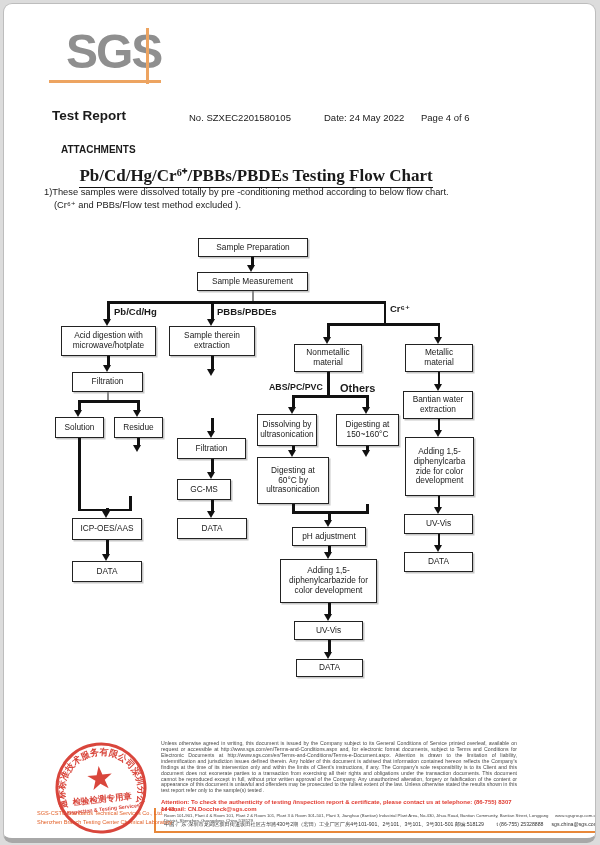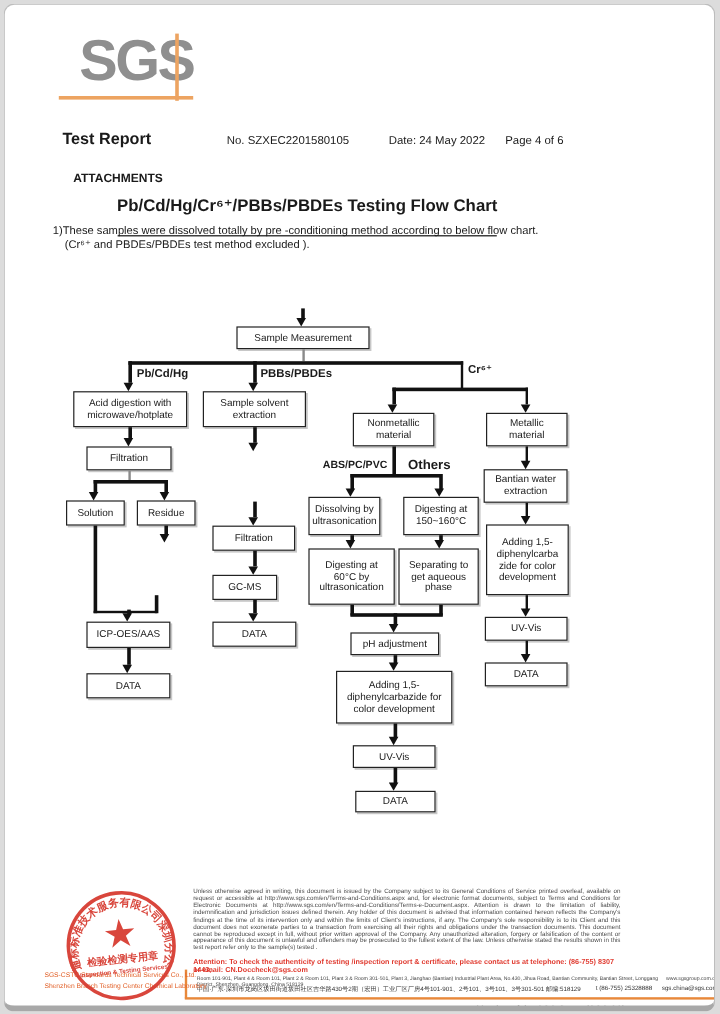--- a/index.html
+++ b/index.html
@@ -8,21 +8,21 @@
     border:1px solid #bdbdbd;border-bottom:5px solid #a8a8a8;border-radius:9px;overflow:hidden;}
   
   .logo{position:absolute;left:62px;top:24px;font-size:48px;font-weight:700;letter-spacing:-2px;
     color:#8f8f8f;line-height:1;}
   .logo-hline{position:absolute;left:45px;top:76px;width:112px;height:2.5px;background:#eda461;}
   .logo-vline{position:absolute;left:142px;top:24px;width:2.5px;height:56px;background:#eda461;}
   .report-title{position:absolute;left:48px;top:104px;font-size:13.5px;font-weight:700;}
   .hmeta{position:absolute;top:108px;font-size:9.5px;}
   .attachments{position:absolute;left:57px;top:140px;font-size:10px;font-weight:700;}
   .chart-title-wrap{position:absolute;left:0;top:159px;width:504px;text-align:center;}
-  .chart-title{display:inline-block;font-size:14px;font-weight:700;border-bottom:1.2px solid #111;padding-bottom:16px;}
+  .chart-title{display:inline-block;font-size:17px;font-weight:700;border-bottom:1.2px solid #111;padding-bottom:1px;font-family:Liberation Serif, serif;}
   .note1{position:absolute;left:40px;top:183px;font-size:9.3px;}
   .note2{position:absolute;left:50px;top:195px;font-size:9.3px;}
   
   .fbox{position:absolute;border:1.6px solid #222;background:#fff;display:flex;align-items:center;
     justify-content:center;text-align:center;font-size:8.3px;line-height:1.2;white-space:pre-line;
     box-shadow:1.5px 1.5px 0 0 rgba(130,130,130,.45);box-sizing:border-box;}
   .blabel{position:absolute;font-weight:700;font-size:9.5px;white-space:nowrap;}
   .vl{position:absolute;width:2.6px;background:#111;}
   .hl{position:absolute;height:2.6px;background:#111;}
   .thin{background:#8a8a8a;width:1.6px;}
@@ -82,49 +82,47 @@
   <div class="logo-vline"></div>
   <div class="report-title">Test Report</div>
   <div class="hmeta" style="left:185px">No. SZXEC2201580105</div>
   <div class="hmeta" style="left:320px">Date: 24 May 2022</div>
   <div class="hmeta" style="left:417px">Page 4 of 6</div>
   <div class="attachments">ATTACHMENTS</div>
   <div class="chart-title-wrap">
     <span class="chart-title">Pb/Cd/Hg/Cr⁶⁺/PBBs/PBDEs Testing Flow Chart</span>
   </div>
   <div class="note1">1)These samples were dissolved totally by pre -conditioning method according to below flow chart.</div>
-  <div class="note2">(Cr⁶⁺ and PBDEs/PBDEs test method excluded ).</div>
-
+  <div class="note2">(Cr⁶⁺ and PBBs/Flow test method excluded ).</div>
+
+  <div class="fbox" id="b-sprep">Sample Preparation</div>
   <div class="fbox" id="b-smeas">Sample Measurement</div>
   <div class="fbox" id="b-acid">Acid digestion with
 microwave/hotplate</div>
   <div class="fbox" id="b-filtl">Filtration</div>
   <div class="fbox" id="b-solution">Solution</div>
   <div class="fbox" id="b-residue">Residue</div>
   <div class="fbox" id="b-icp">ICP-OES/AAS</div>
   <div class="fbox" id="b-datal">DATA</div>
-  <div class="fbox" id="b-solvent">Sample solvent
+  <div class="fbox" id="b-solvent">Sample therein
 extraction</div>
   <div class="fbox" id="b-filtm">Filtration</div>
   <div class="fbox" id="b-gcms">GC-MS</div>
   <div class="fbox" id="b-datam">DATA</div>
   <div class="fbox" id="b-nonmet">Nonmetallic
 material</div>
   <div class="fbox" id="b-met">Metallic
 material</div>
   <div class="fbox" id="b-dissolv">Dissolving by
 ultrasonication</div>
   <div class="fbox" id="b-dig150">Digesting at
 150~160°C</div>
   <div class="fbox" id="b-dig60">Digesting at
 60°C by
 ultrasonication</div>
-  <div class="fbox" id="b-separ">Separating to
-get aqueous
-phase</div>
   <div class="fbox" id="b-ph">pH adjustment</div>
   <div class="fbox" id="b-addc">Adding 1,5-
 diphenylcarbazide for
 color development</div>
   <div class="fbox" id="b-uvc">UV-Vis</div>
   <div class="fbox" id="b-datac">DATA</div>
   <div class="fbox" id="b-boil">Bantian water
 extraction</div>
   <div class="fbox" id="b-addr">Adding 1,5-
 diphenylcarba

